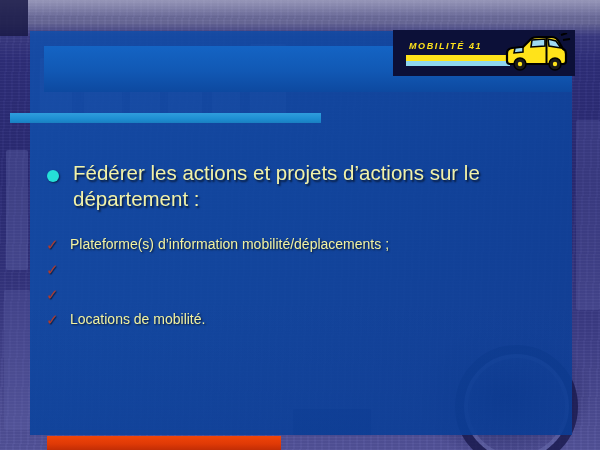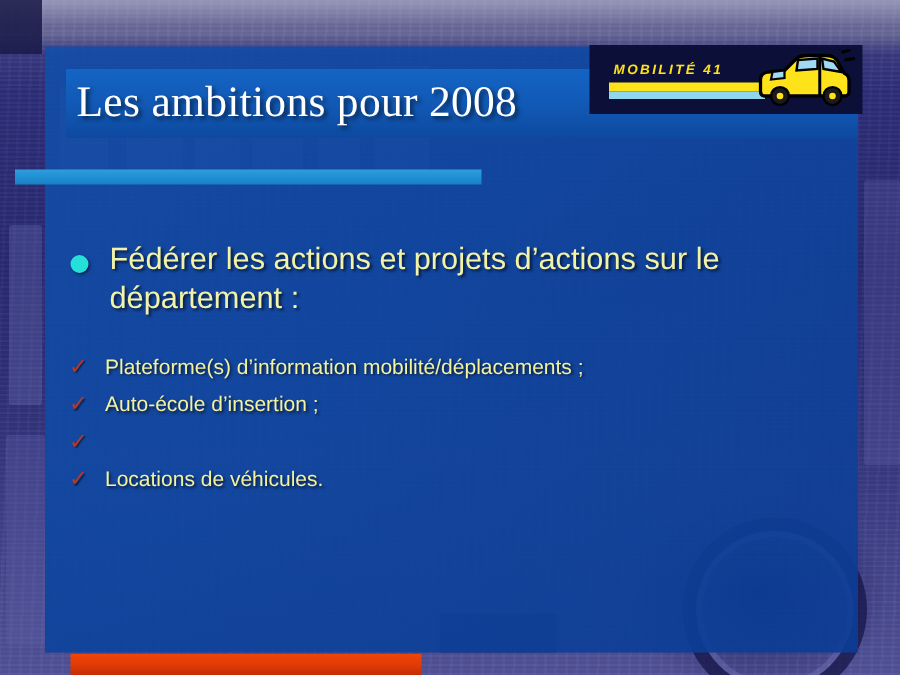--- a/index.html
+++ b/index.html
@@ -223,21 +223,20 @@
   </div>
   <div class="photo-wheel"></div>
   <div class="photo-plate"></div>
   <div class="photo-topband"></div>
   <div class="photo-topdark"></div>
 
   <div class="panel"></div>
   <div class="panel-lowerfade"></div>
 
   <div class="title-band"></div>
-  <div class="title-text">Les ambitions pour 2008</div>
   <div class="title-underline"></div>
 
   <div class="logo">
     <div class="logo-word">MOBILITÉ 41</div>
     <div class="logo-bar-yellow"></div>
     <div class="logo-bar-cyan"></div>
     <svg class="logo-car" width="70" height="40" viewBox="0 0 70 40">
       <path d="M6 28 L6 20 Q6 16 11 15 L22 14 L30 6 Q32 4 38 4 L50 4 Q56 4 58 9 L62 16 Q65 17 65 21 L65 28 Q65 31 62 31 L9 31 Q6 31 6 28 Z" fill="#ffe31a" stroke="#000" stroke-width="2.2" stroke-linejoin="round"></path>
       <path d="M31 7 L30 14 L44 13 L44 6 Z" fill="#9fd9f2" stroke="#000" stroke-width="1.6"></path>
       <path d="M47 6 L48 13 L60 15 L55 8 Z" fill="#9fd9f2" stroke="#000" stroke-width="1.6"></path>
@@ -258,28 +257,27 @@
       <span class="txt">Fédérer les actions et projets d’actions sur le département :</span>
     </div>
 
     <div class="sub-list">
       <div class="sub-item">
         <span class="check">✓</span>
         <span class="txt">Plateforme(s) d’information mobilité/déplacements ;</span>
       </div>
       <div class="sub-item">
         <span class="check">✓</span>
-        <span class="txt">Auto-école d’insertion ;</span>
-      </div>
-      <div class="sub-item">
-        <span class="check">✓</span>
-      </div>
-      <div class="sub-item">
-        <span class="check">✓</span>
-        <span class="txt">Locations de véhicules.</span>
+      </div>
+      <div class="sub-item">
+        <span class="check">✓</span>
+      </div>
+      <div class="sub-item">
+        <span class="check">✓</span>
+        <span class="txt">Locations de mobilité.</span>
       </div>
     </div>
 
   </div>
 
   <div class="red-block"></div>
 
 </div>
 
 </body></html>

